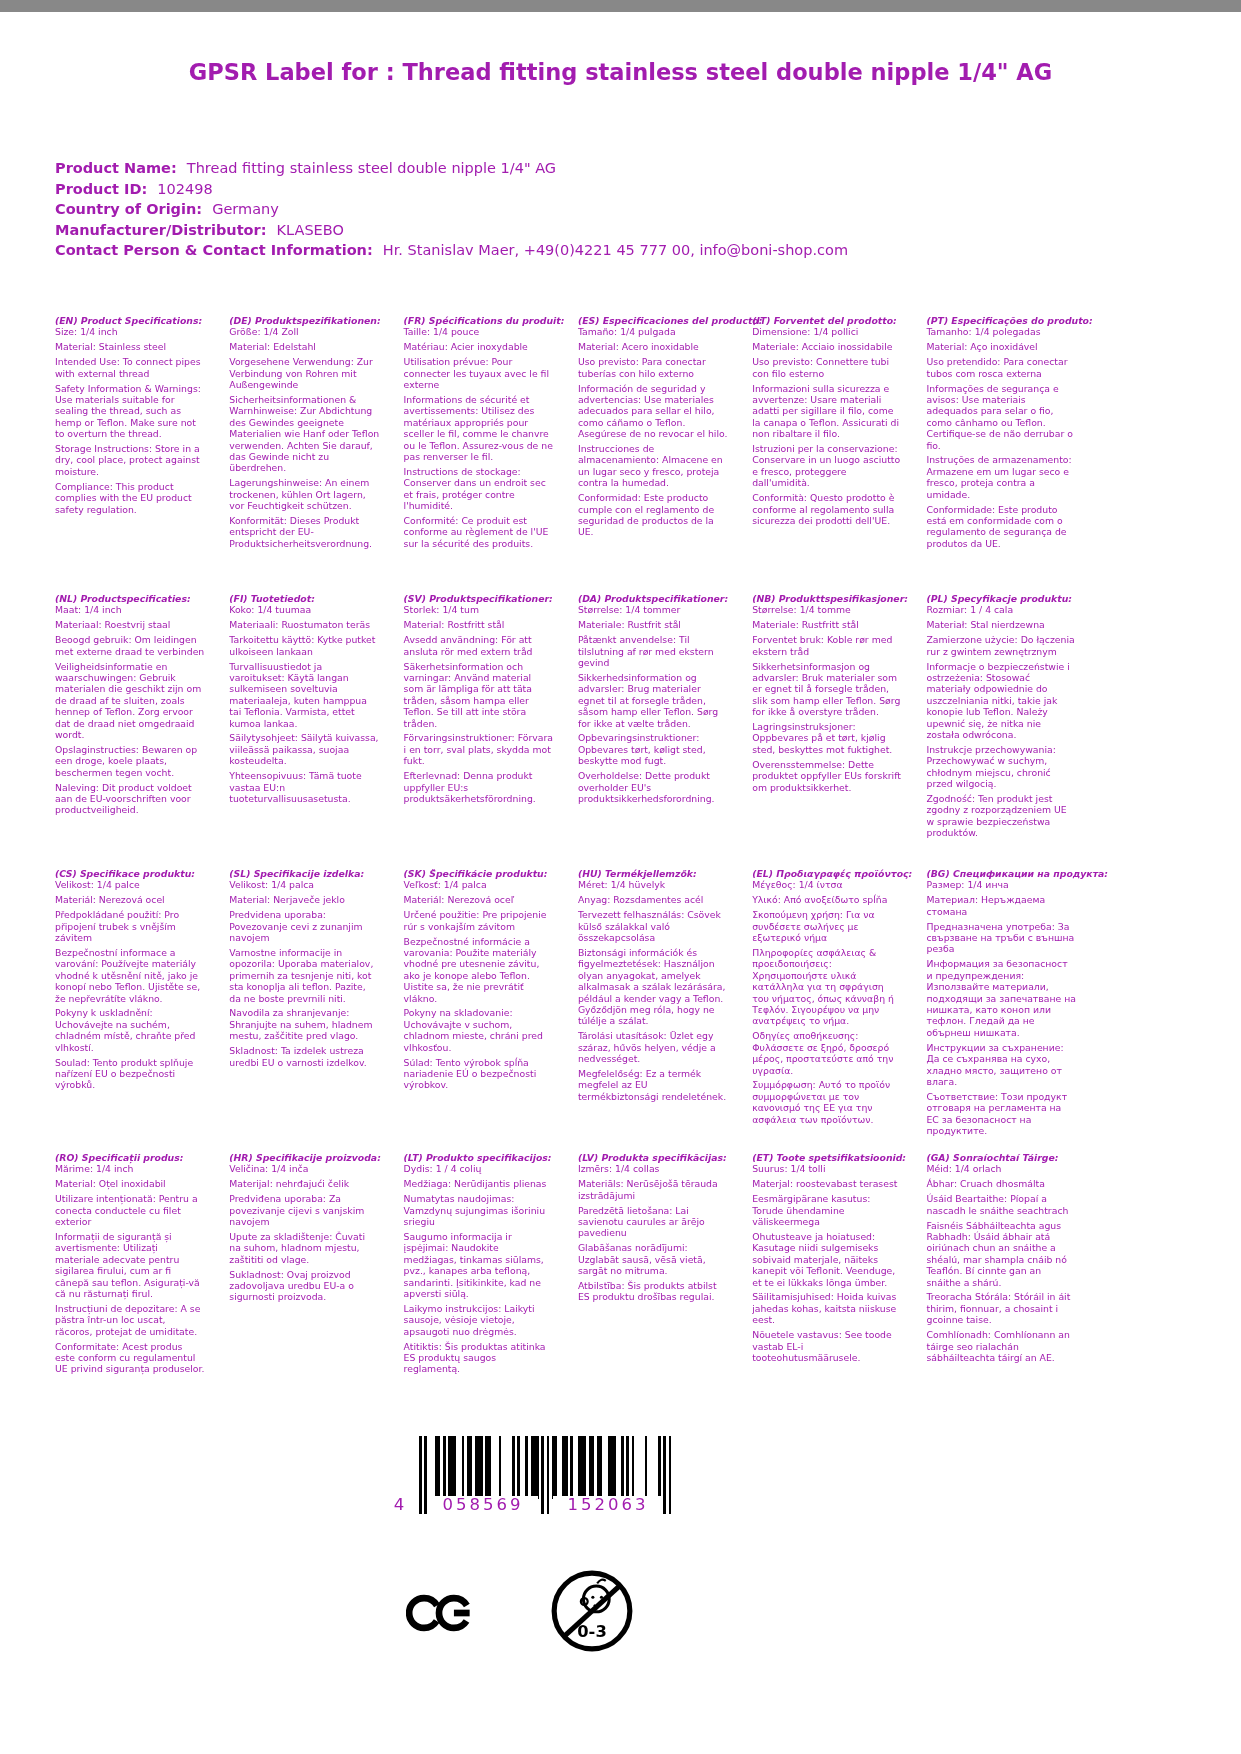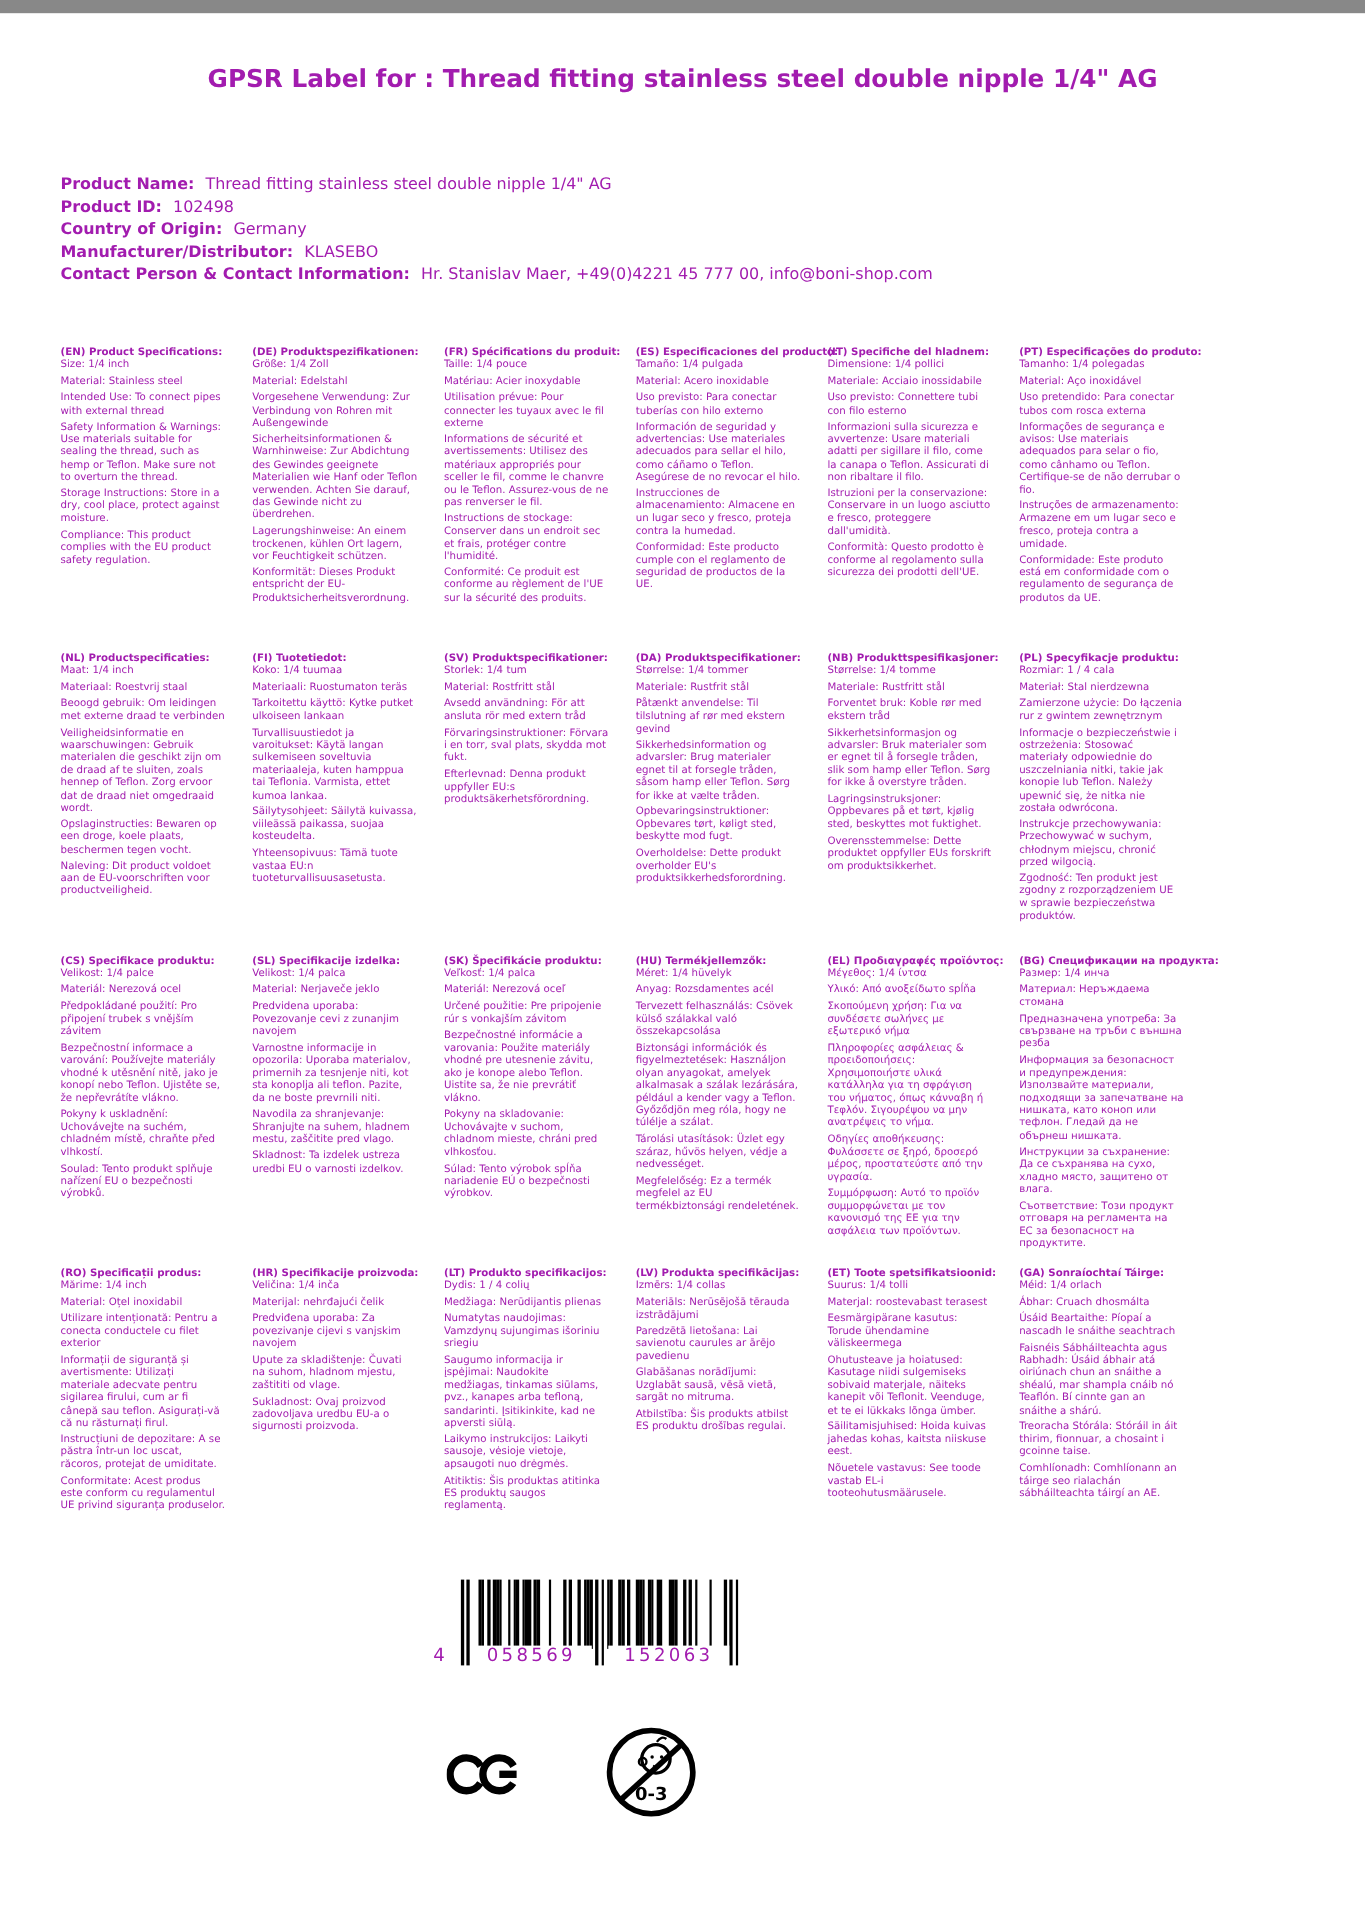--- a/index.html
+++ b/index.html
@@ -15,21 +15,21 @@
   }
   .product-info { position:absolute; left:55px; top:146px; font-size:14.5px; line-height:20.6px; }
   .pi-row { white-space:nowrap; }
   .pi-label { font-weight:bold; }
   .lang-grid {
     position:absolute; left:55px; top:303px;
     display:grid; grid-template-columns:repeat(6,174.3px);
     grid-template-rows:278px 275px 284px auto;
   }
   .lang-block { font-size:9.3px; line-height:11.4px; }
-  .lb-title { font-weight:bold; white-space:nowrap; }
+  .lb-title { font-weight:bold; white-space:nowrap;font-style:italic; }
   .lb-p { width:150px; margin:0 0 3.5px 0; }
   
   .barcode { position:absolute; left:419px; top:1424px; width:253px; height:78px; }
   .bc-bars { display:flex; align-items:flex-start; height:78px; }
   .bc-m { width:2.663px; height:63px; flex:0 0 auto; }
   .bc-m.on { background:#000; }
   .bc-m.guard { height:78px; }
   .bc-digit {
     position:absolute; top:60px; font-size:16.5px; line-height:18px;
     background:#fff; text-align:center;
@@ -87,21 +87,21 @@
       <div class="lang-block">
         <div class="lb-title">(ES) Especificaciones del producto:</div>
         <p class="lb-p">Tamaño: 1/4 pulgada</p>
         <p class="lb-p">Material: Acero inoxidable</p>
         <p class="lb-p">Uso previsto: Para conectar tuberías con hilo externo</p>
         <p class="lb-p">Información de seguridad y advertencias: Use materiales adecuados para sellar el hilo, como cáñamo o Teflon. Asegúrese de no revocar el hilo.</p>
         <p class="lb-p">Instrucciones de almacenamiento: Almacene en un lugar seco y fresco, proteja contra la humedad.</p>
         <p class="lb-p">Conformidad: Este producto cumple con el reglamento de seguridad de productos de la UE.</p>
       </div>
       <div class="lang-block">
-        <div class="lb-title">(IT) Specifiche del hladnem:</div>
+        <div class="lb-title">(IT) Forventet del prodotto:</div>
         <p class="lb-p">Dimensione: 1/4 pollici</p>
         <p class="lb-p">Materiale: Acciaio inossidabile</p>
         <p class="lb-p">Uso previsto: Connettere tubi con filo esterno</p>
         <p class="lb-p">Informazioni sulla sicurezza e avvertenze: Usare materiali adatti per sigillare il filo, come la canapa o Teflon. Assicurati di non ribaltare il filo.</p>
         <p class="lb-p">Istruzioni per la conservazione: Conservare in un luogo asciutto e fresco, proteggere dall'umidità.</p>
         <p class="lb-p">Conformità: Questo prodotto è conforme al regolamento sulla sicurezza dei prodotti dell'UE.</p>
       </div>
       <div class="lang-block">
         <div class="lb-title">(PT) Especificações do produto:</div>
         <p class="lb-p">Tamanho: 1/4 polegadas</p>
@@ -127,20 +127,21 @@
         <p class="lb-p">Tarkoitettu käyttö: Kytke putket ulkoiseen lankaan</p>
         <p class="lb-p">Turvallisuustiedot ja varoitukset: Käytä langan sulkemiseen soveltuvia materiaaleja, kuten hamppua tai Teflonia. Varmista, ettet kumoa lankaa.</p>
         <p class="lb-p">Säilytysohjeet: Säilytä kuivassa, viileässä paikassa, suojaa kosteudelta.</p>
         <p class="lb-p">Yhteensopivuus: Tämä tuote vastaa EU:n tuoteturvallisuusasetusta.</p>
       </div>
       <div class="lang-block">
         <div class="lb-title">(SV) Produktspecifikationer:</div>
         <p class="lb-p">Storlek: 1/4 tum</p>
         <p class="lb-p">Material: Rostfritt stål</p>
         <p class="lb-p">Avsedd användning: För att ansluta rör med extern tråd</p>
+        <p class="lb-p">Säkerhetsinformation och varningar: Använd material som är lämpliga för att täta tråden, såsom hampa eller Teflon. Se till att inte störa tråden.</p>
         <p class="lb-p">Förvaringsinstruktioner: Förvara i en torr, sval plats, skydda mot fukt.</p>
         <p class="lb-p">Efterlevnad: Denna produkt uppfyller EU:s produktsäkerhetsförordning.</p>
       </div>
       <div class="lang-block">
         <div class="lb-title">(DA) Produktspecifikationer:</div>
         <p class="lb-p">Størrelse: 1/4 tommer</p>
         <p class="lb-p">Materiale: Rustfrit stål</p>
         <p class="lb-p">Påtænkt anvendelse: Til tilslutning af rør med ekstern gevind</p>
         <p class="lb-p">Sikkerhedsinformation og advarsler: Brug materialer egnet til at forsegle tråden, såsom hamp eller Teflon. Sørg for ikke at vælte tråden.</p>
         <p class="lb-p">Opbevaringsinstruktioner: Opbevares tørt, køligt sted, beskytte mod fugt.</p>

